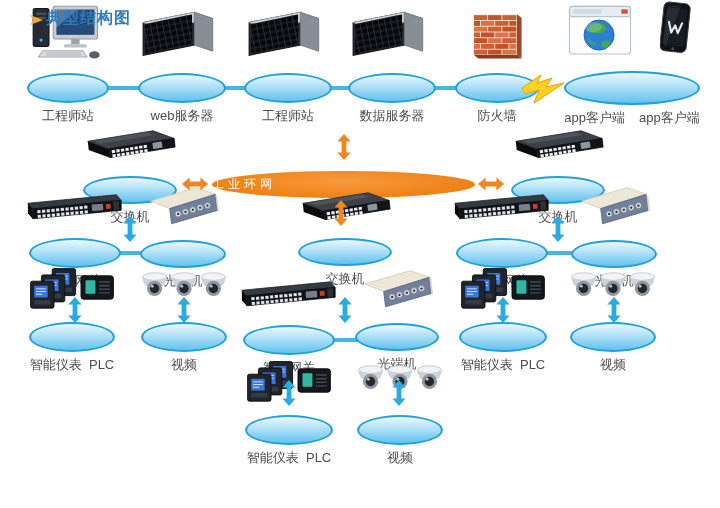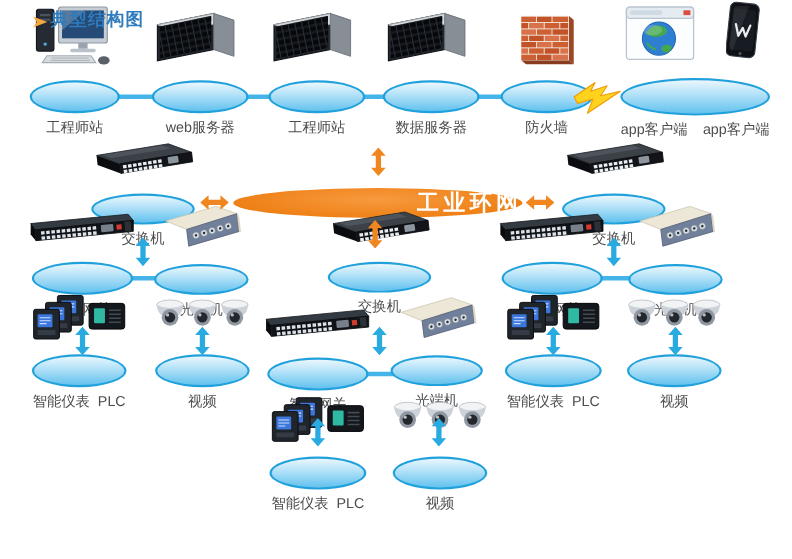--- a/index.html
+++ b/index.html
@@ -14,22 +14,22 @@
             background:linear-gradient(180deg,#eaf7fd 0%,#b9e4f9 38%,#63c2ee 100%);
             border:2px solid #21a1dc;box-sizing:border-box;}
   .icon{position:absolute;left:50%;transform:translateX(-50%);bottom:calc(var(--eh) * 0.45);z-index:3;}
   .icon.side-l{left:4px;transform:none;}
   .icon.side-r{left:auto;right:8px;transform:none;}
   .label{position:absolute;top:calc(var(--eh) + 4px);left:50%;transform:translateX(-50%);
          white-space:pre;font-size:13px;color:#4d4d4d;z-index:4;}
   .label .gap{display:inline-block;width:14px;}
   .ring{position:absolute;left:212px;top:171px;width:263px;height:27px;border-radius:50%;
         background:radial-gradient(ellipse at 50% 38%,#f79a3e 0%,#ee7f14 75%);
-        display:flex;align-items:center;justify-content:flex-end;color:#fff;font-weight:bold;
-        font-size:20px;letter-spacing:4px;z-index:2;}
+        display:flex;align-items:center;justify-content:flex-start;color:#fff;font-weight:normal;
+        font-size:12px;letter-spacing:4px;z-index:2;}
   .arr{position:absolute;z-index:5;}
   .arr-blue{fill:#29abe2;}
   .arr-orange{fill:#f0861f;}
   .bolt{position:absolute;left:521px;top:74px;z-index:5;}
 </style>
 </head>
 <body>
 
 <div class="canvas">
 

